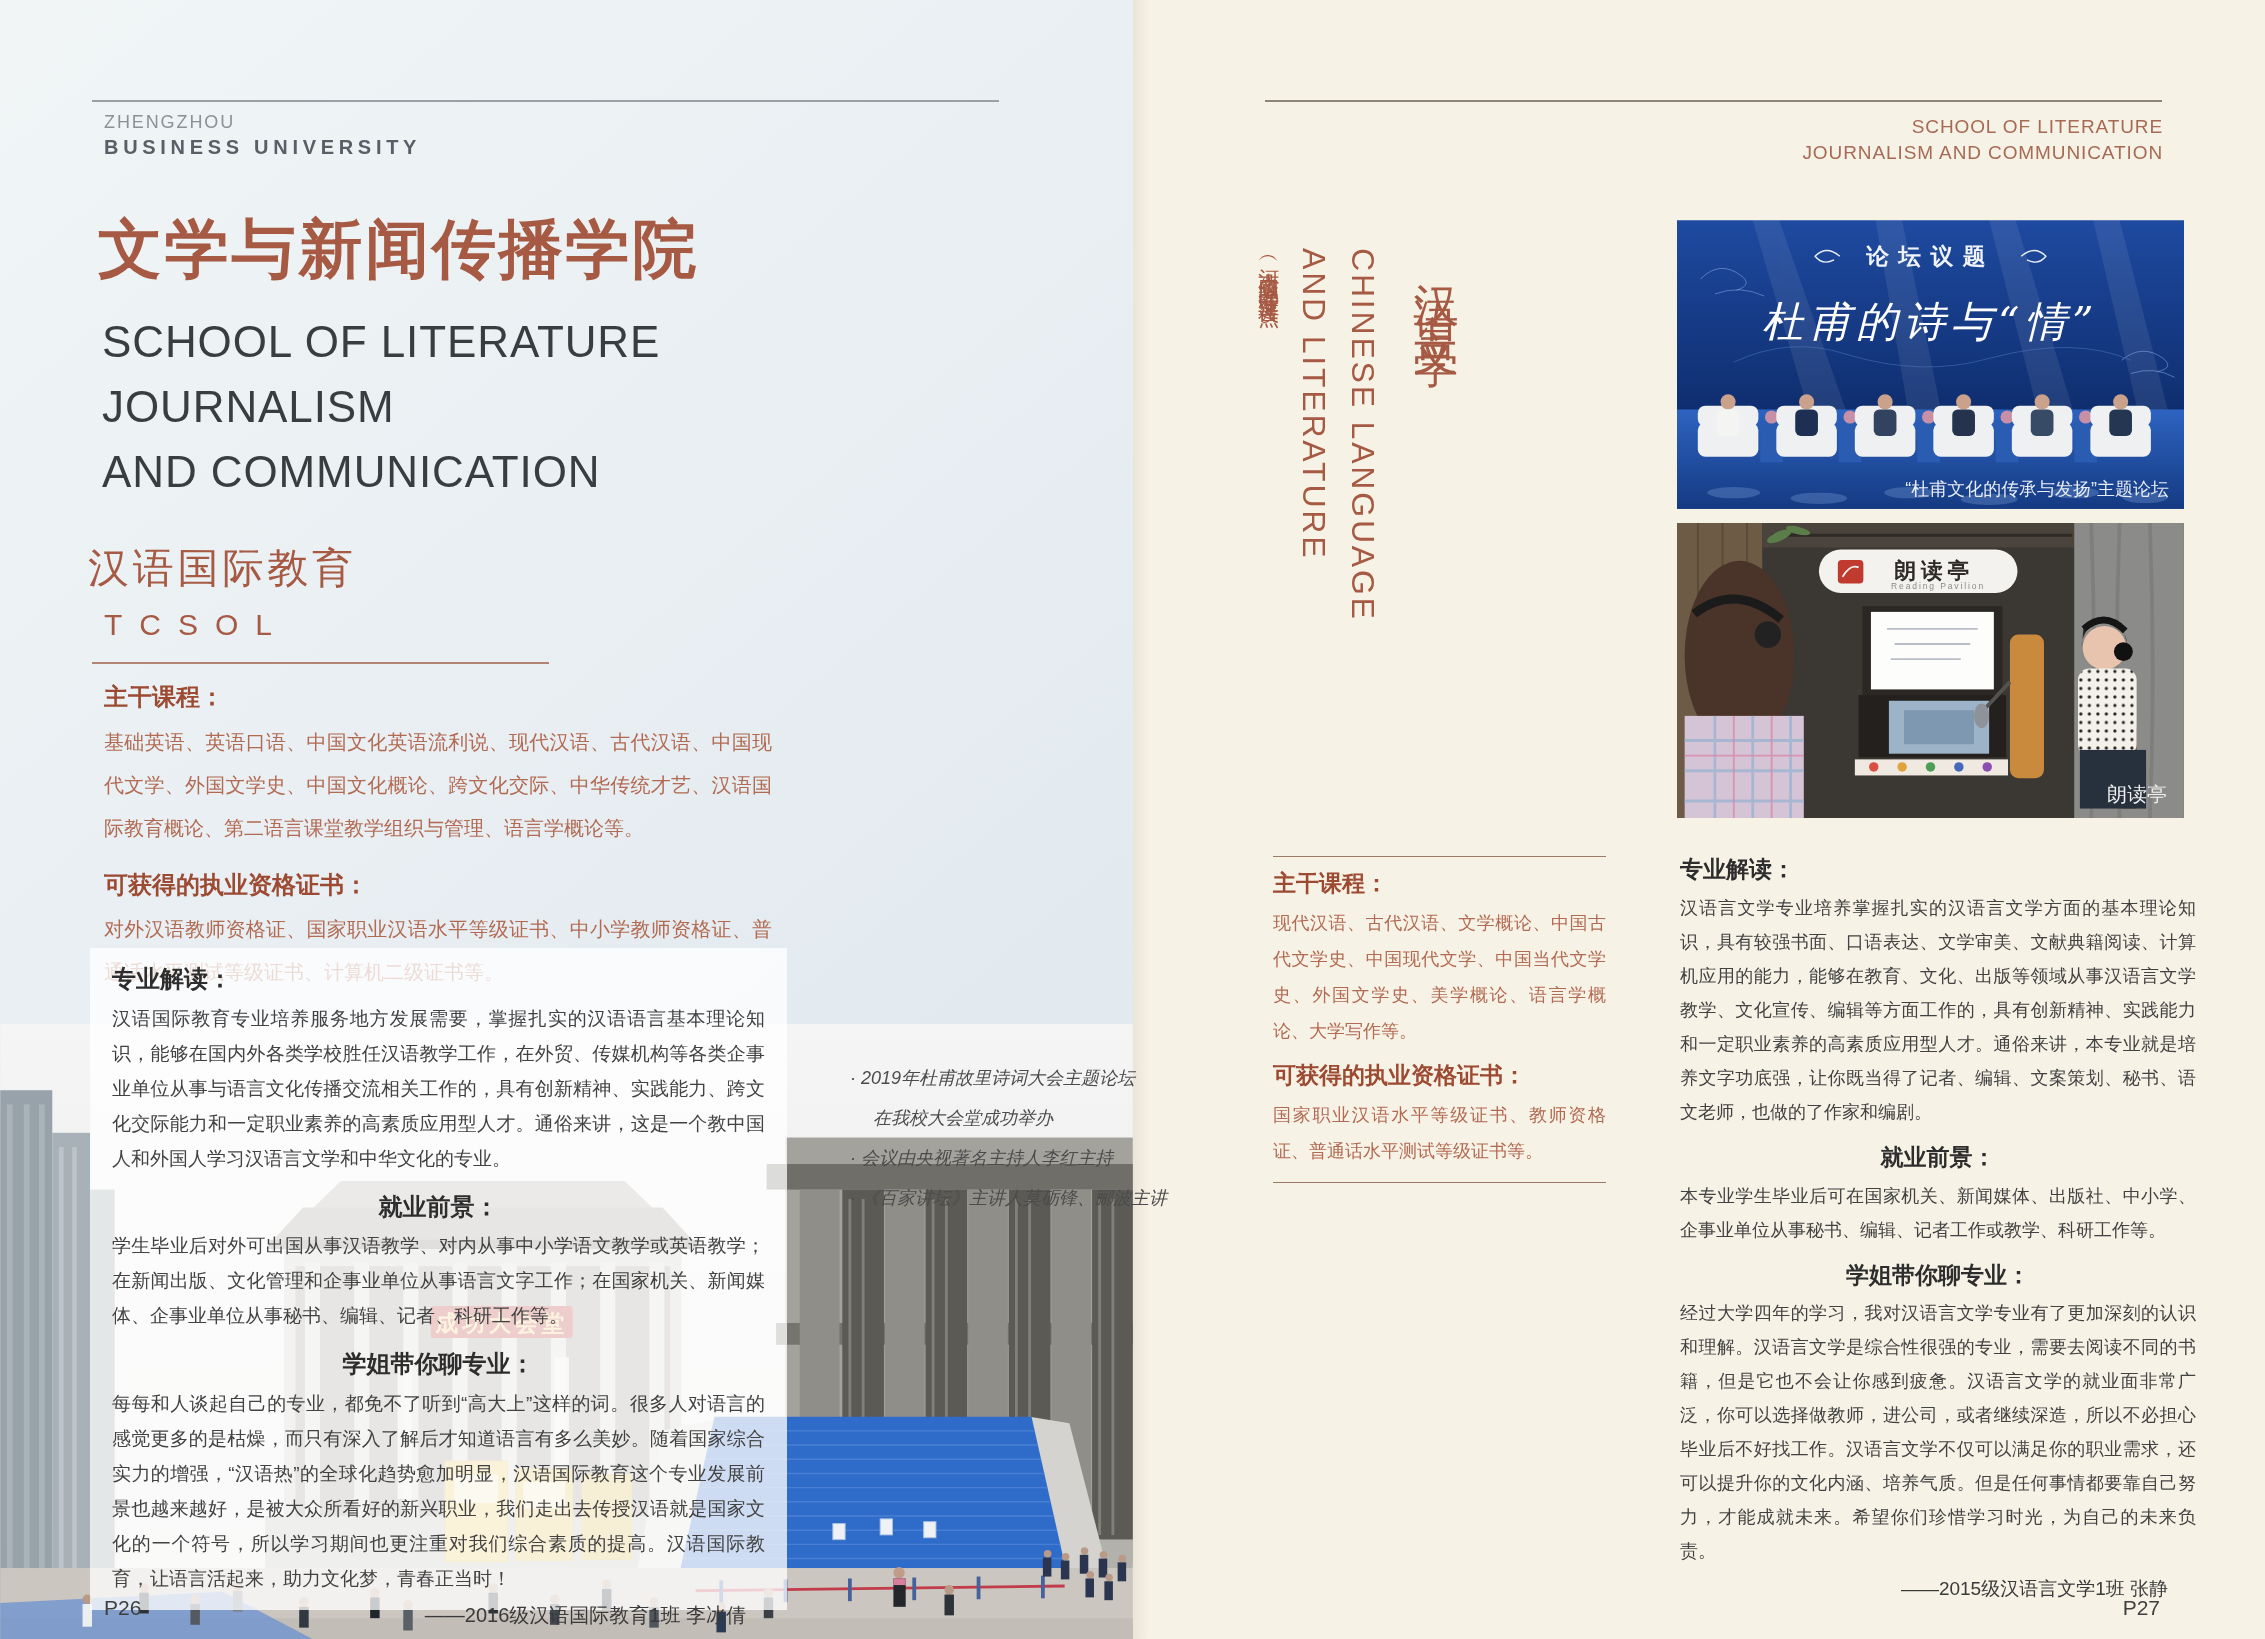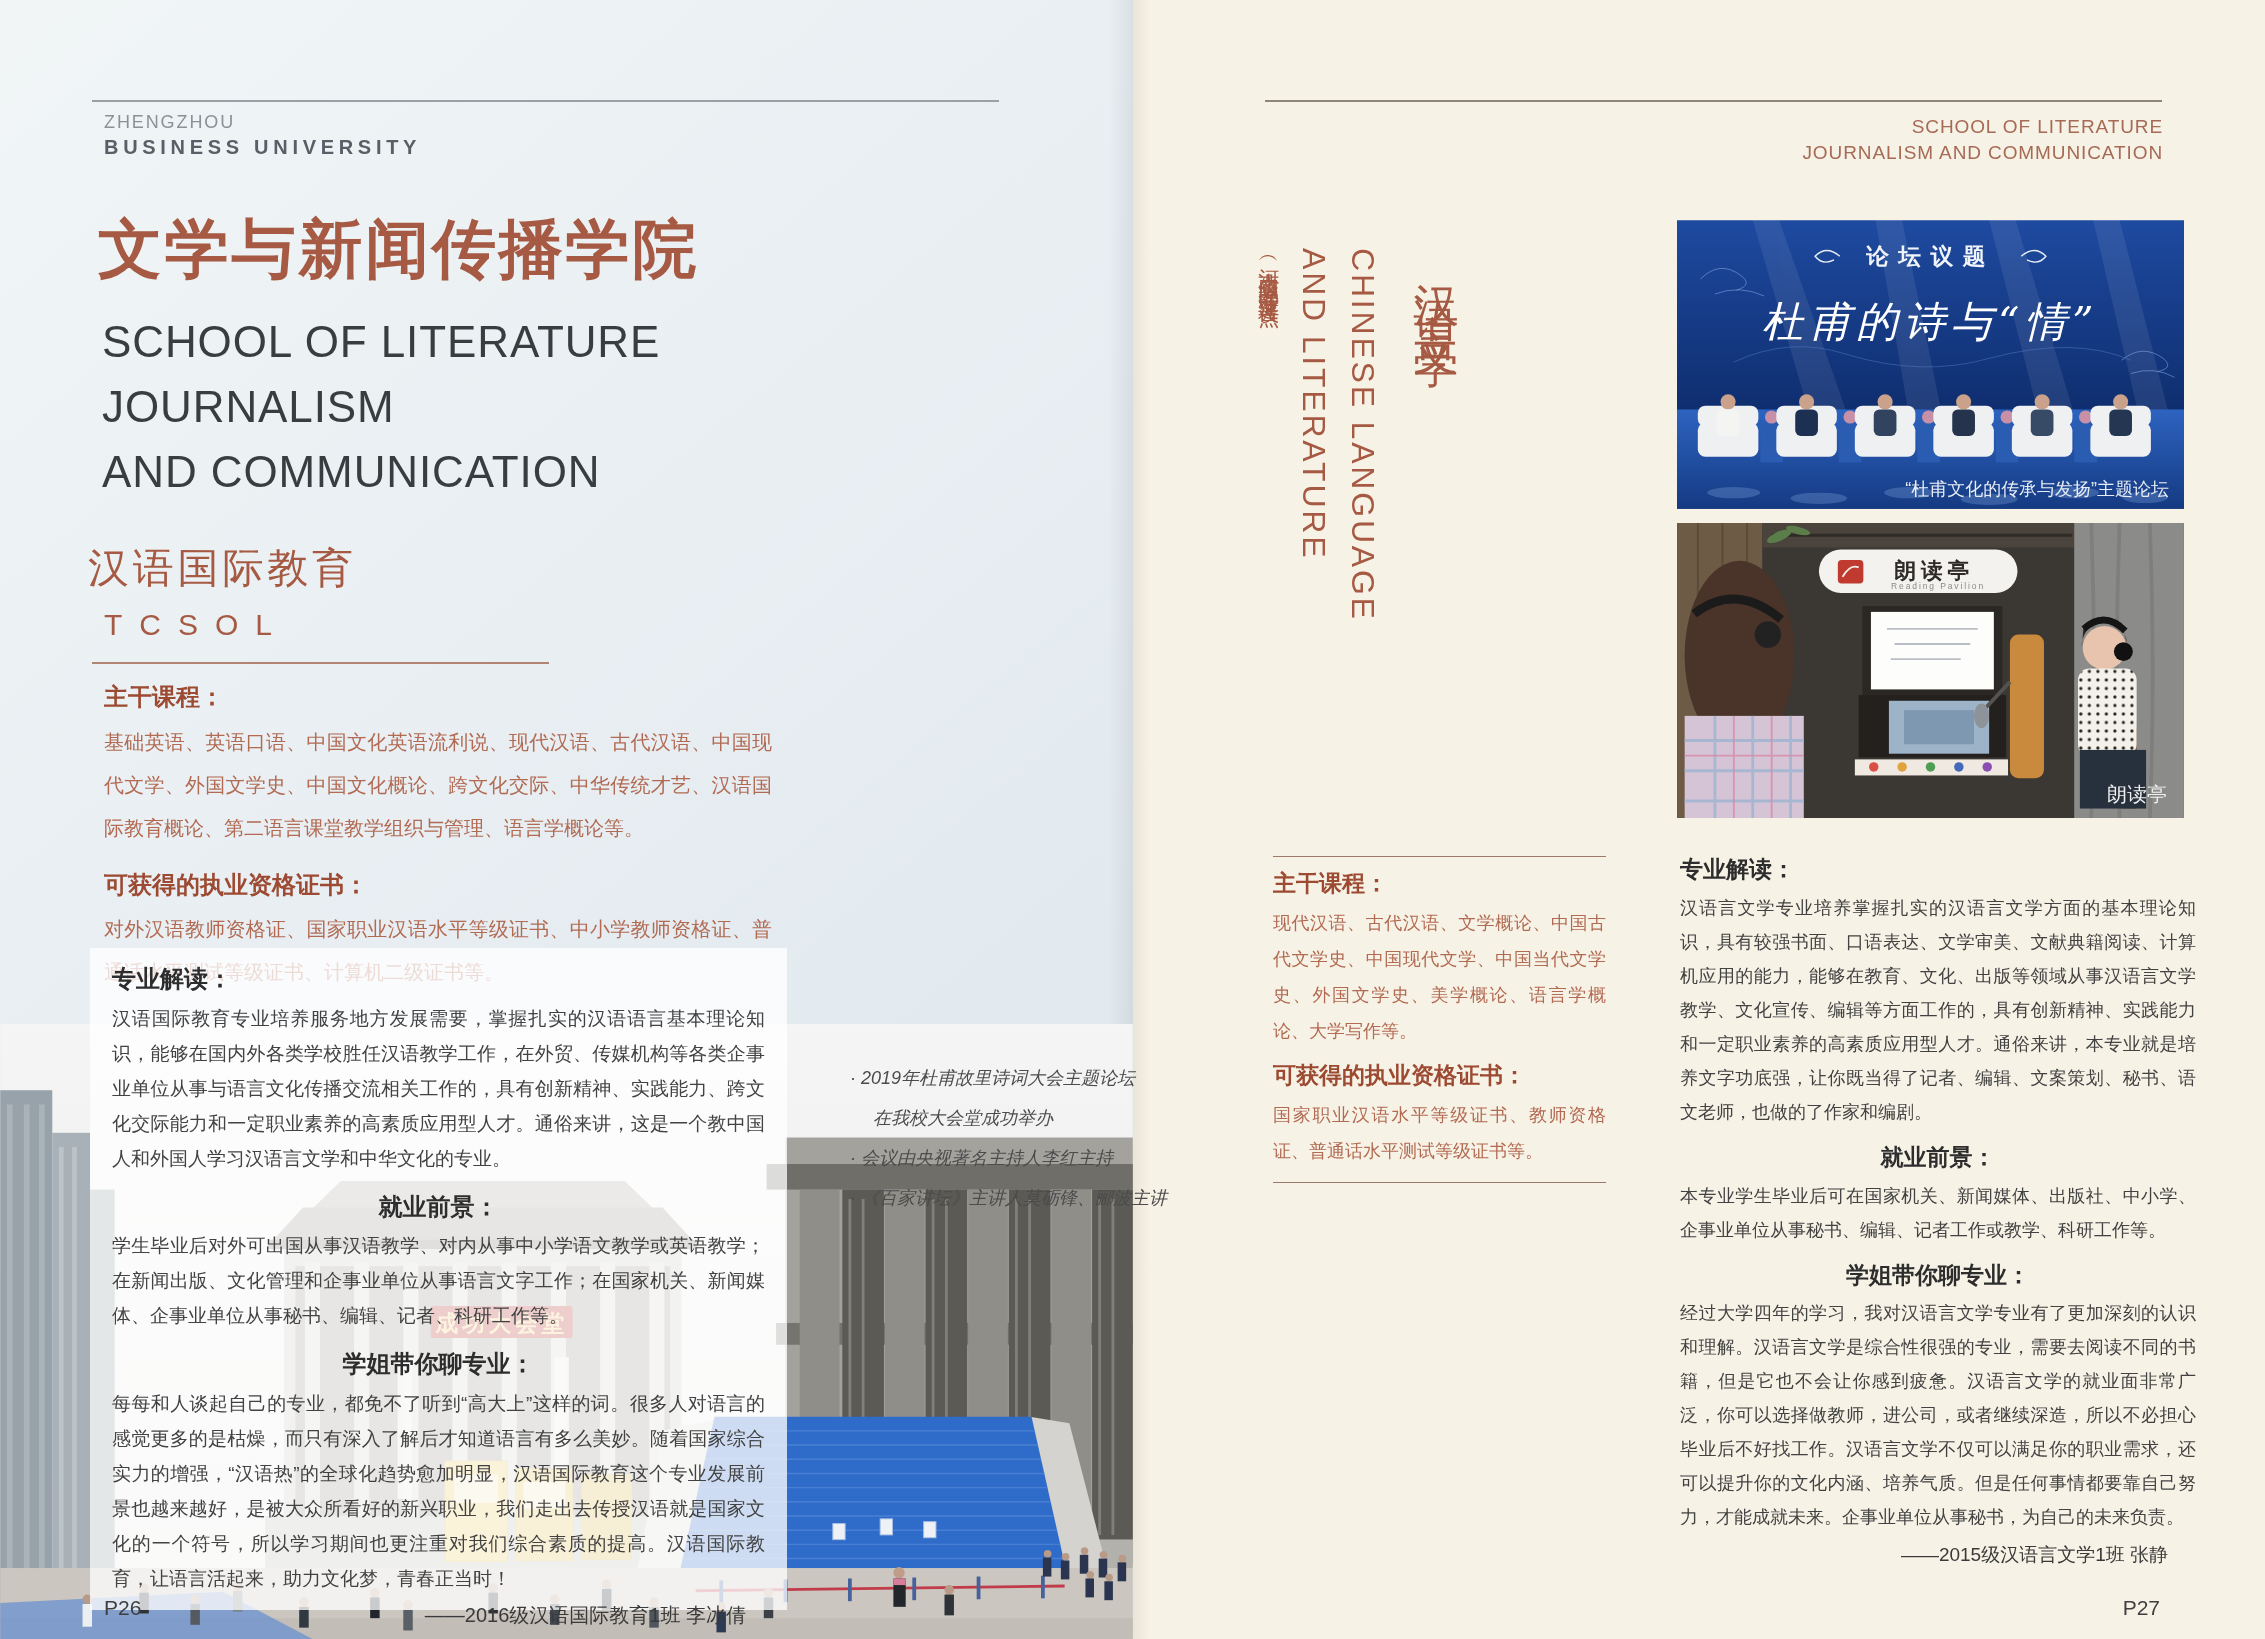--- a/index.html
+++ b/index.html
@@ -1,19 +1,19 @@
 <!DOCTYPE html>
 <html style="font-size:15px"><head>
 <meta charset="utf-8">
 <style>
   html,body{margin:0;padding:0;background:#9a9a9a;}
   .spread{position:relative;width:2266px;height:1639px;overflow:hidden;
           font-family:"Liberation Sans","DejaVu Sans",sans-serif;}
   .page{position:absolute;top:0;height:1639px;width:1133px;}
-  .page-left{left:0;background:linear-gradient(140deg,#f1f5f6 0%,#e8eef2 45%,#dde6ec 100%);}
+  .page-left{left:0;background:linear-gradient(140deg,#f1f5f6 0%,#e8eef2 45%,#dde6ec 100%);padding-left:35px;}
   .page-left::after{content:"";position:absolute;right:0;top:0;width:24.6px;height:100%;
           background:linear-gradient(to right,rgba(70,85,100,0),rgba(70,85,100,.10));}
   .page-right{left:1133px;background:#f7f2e6;}
   .page-right::before{content:"";position:absolute;left:0;top:0;width:17px;height:100%;
           background:linear-gradient(to right,rgba(90,75,50,.08),rgba(90,75,50,0));}
 
   .rule{position:absolute;height:1.9px;}
   .rule-top-left{left:92px;top:100px;width:907px;background:#9aa0a4;}
   .rule-tcsol{left:92px;top:662px;width:457px;background:#b28573;}
   .rule-top-right{left:132px;top:100px;width:897px;background:#8c867c;}
@@ -538,20 +538,20 @@
       <h3 class="h-red-sm mt">可获得的执业资格证书：</h3>
       <p class="p-red-sm">国家职业汉语水平等级证书、教师资格证、普通话水平测试等级证书等。</p>
     </div>
 
     <div class="col-right">
       <h3 class="h-dark">专业解读：</h3>
       <p class="p-dark">汉语言文学专业培养掌握扎实的汉语言文学方面的基本理论知识，具有较强书面、口语表达、文学审美、文献典籍阅读、计算机应用的能力，能够在教育、文化、出版等领域从事汉语言文学教学、文化宣传、编辑等方面工作的，具有创新精神、实践能力和一定职业素养的高素质应用型人才。通俗来讲，本专业就是培养文字功底强，让你既当得了记者、编辑、文案策划、秘书、语文老师，也做的了作家和编剧。</p>
       <h3 class="h-dark">就业前景：</h3>
       <p class="p-dark">本专业学生毕业后可在国家机关、新闻媒体、出版社、中小学、企事业单位从事秘书、编辑、记者工作或教学、科研工作等。</p>
       <h3 class="h-dark">学姐带你聊专业：</h3>
-      <p class="p-dark">经过大学四年的学习，我对汉语言文学专业有了更加深刻的认识和理解。汉语言文学是综合性很强的专业，需要去阅读不同的书籍，但是它也不会让你感到疲惫。汉语言文学的就业面非常广泛，你可以选择做教师，进公司，或者继续深造，所以不必担心毕业后不好找工作。汉语言文学不仅可以满足你的职业需求，还可以提升你的文化内涵、培养气质。但是任何事情都要靠自己努力，才能成就未来。企事业单位从事秘书，为自己的未来负责。</p>
+      <p class="p-dark">经过大学四年的学习，我对汉语言文学专业有了更加深刻的认识和理解。汉语言文学是综合性很强的专业，需要去阅读不同的书籍，但是它也不会让你感到疲惫。汉语言文学的就业面非常广泛，你可以选择做教师，进公司，或者继续深造，所以不必担心毕业后不好找工作。汉语言文学不仅可以满足你的职业需求，还可以提升你的文化内涵、培养气质。但是任何事情都要靠自己努力，才能成就未来。希望你们珍惜学习时光，为自己的未来负责。</p>
       <div class="signature">——2015级汉语言文学1班  张静</div>
     </div>
 
     <div class="page-no page-no-right">P27</div>
   </section>
 </div>
 
 
 </body></html>

